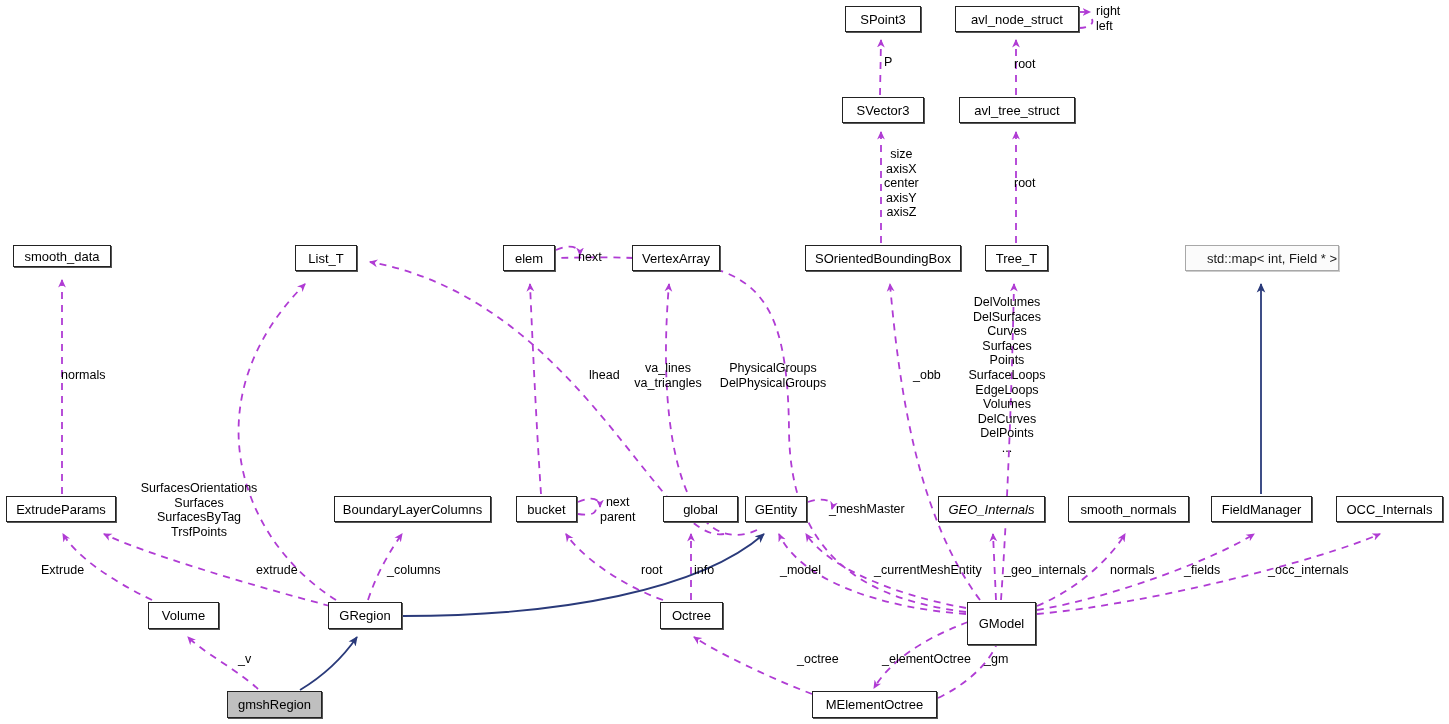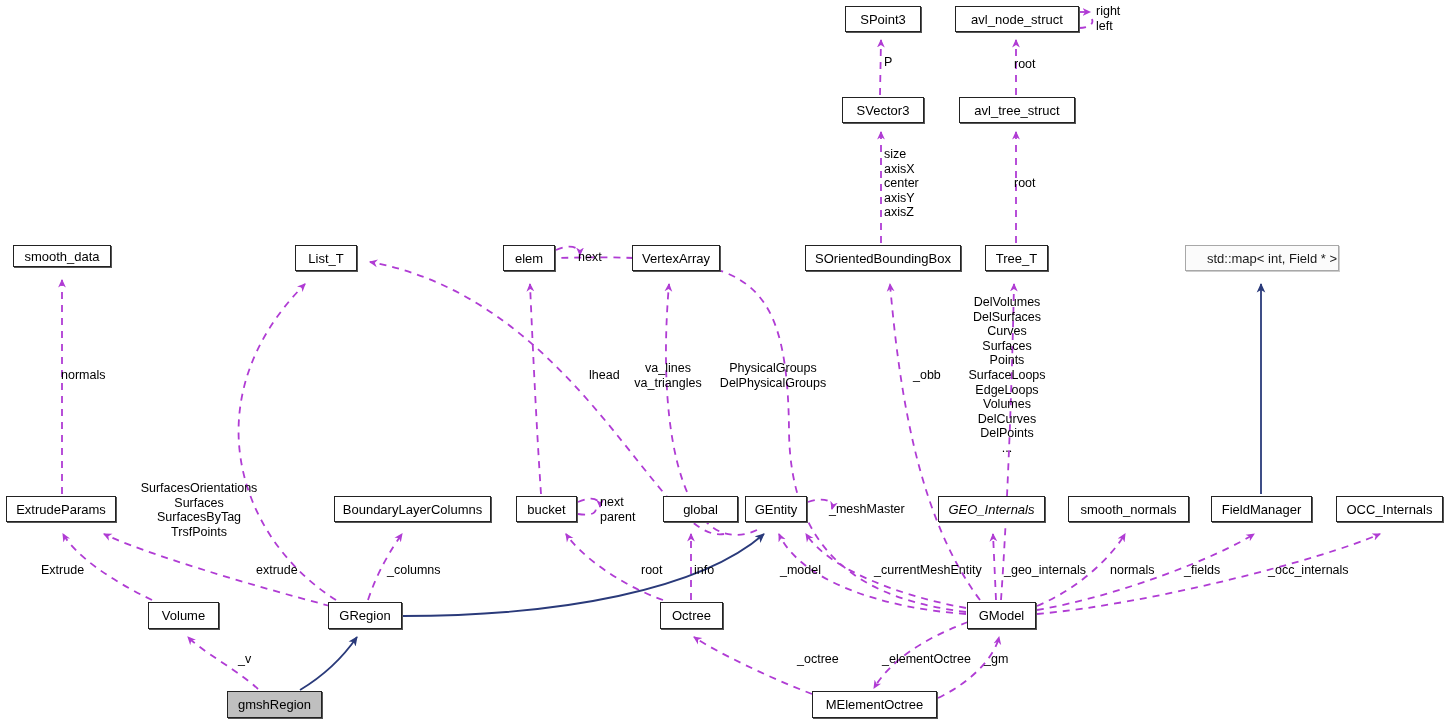--- a/index.html
+++ b/index.html
@@ -52,21 +52,21 @@
   }
   .edge-label {
     position: absolute;
     font-size: 12.5px;
     line-height: 14.6px;
     color: #000000;
     white-space: pre;
     z-index: 4;
     text-align: center;
   }
-  .edge-label.left-align { text-align: left; }
+  .edge-label.left-align { text-align: center; }
 </style>
 </head>
 <body>
 
 <div id="diagram">
 
   <svg class="edges" viewBox="0 0 1449 724" xmlns="http://www.w3.org/2000/svg">
     <defs>
       <marker id="arrOpen" markerWidth="9" markerHeight="9" refX="7.5" refY="4.5" orient="auto" markerUnits="userSpaceOnUse">
         <path d="M0,0.6 L8.6,4.5 L0,8.4 L2.6,4.5 Z" fill="#b03cd4"></path>
@@ -170,21 +170,21 @@
       <div class="node" style="left: 516px; top: 496px; width: 61px; height: 26px;">bucket</div>
       <div class="node" style="left: 663px; top: 496px; width: 75px; height: 26px;">global</div>
       <div class="node" style="left: 745px; top: 496px; width: 62px; height: 26px;">GEntity</div>
       <div class="node" style="left: 938px; top: 496px; width: 107px; height: 26px; font-style: italic;">GEO_Internals</div>
       <div class="node" style="left: 1068px; top: 496px; width: 121px; height: 26px;">smooth_normals</div>
       <div class="node" style="left: 1211px; top: 496px; width: 101px; height: 26px;">FieldManager</div>
       <div class="node" style="left: 1336px; top: 496px; width: 107px; height: 26px;">OCC_Internals</div>
       <div class="node" style="left: 148px; top: 602px; width: 71px; height: 27px;">Volume</div>
       <div class="node" style="left: 328px; top: 602px; width: 74px; height: 27px;">GRegion</div>
       <div class="node" style="left: 660px; top: 602px; width: 63px; height: 27px;">Octree</div>
-      <div class="node" style="left: 967px; top: 602px; width: 69px; height: 27px;">GModel</div>
+      <div class="node" style="left: 967px; top: 602px; width: 69px; height: 43px;">GModel</div>
       <div class="node highlight" style="left: 227px; top: 691px; width: 95px; height: 27px;">gmshRegion</div>
       <div class="node" style="left: 812px; top: 691px; width: 125px; height: 27px;">MElementOctree</div>
     </div>
   <div id="labels-layer">
       <div class="edge-label left-align" style="left: 1096px; top: 4px;">right</div>
       <div class="edge-label left-align" style="left: 1096px; top: 19px;">left</div>
       <div class="edge-label left-align" style="left: 884px; top: 55px;">P</div>
       <div class="edge-label left-align" style="left: 1014px; top: 57px;">root</div>
       <div class="edge-label left-align" style="left: 884px; top: 147px;">size
 axisX

